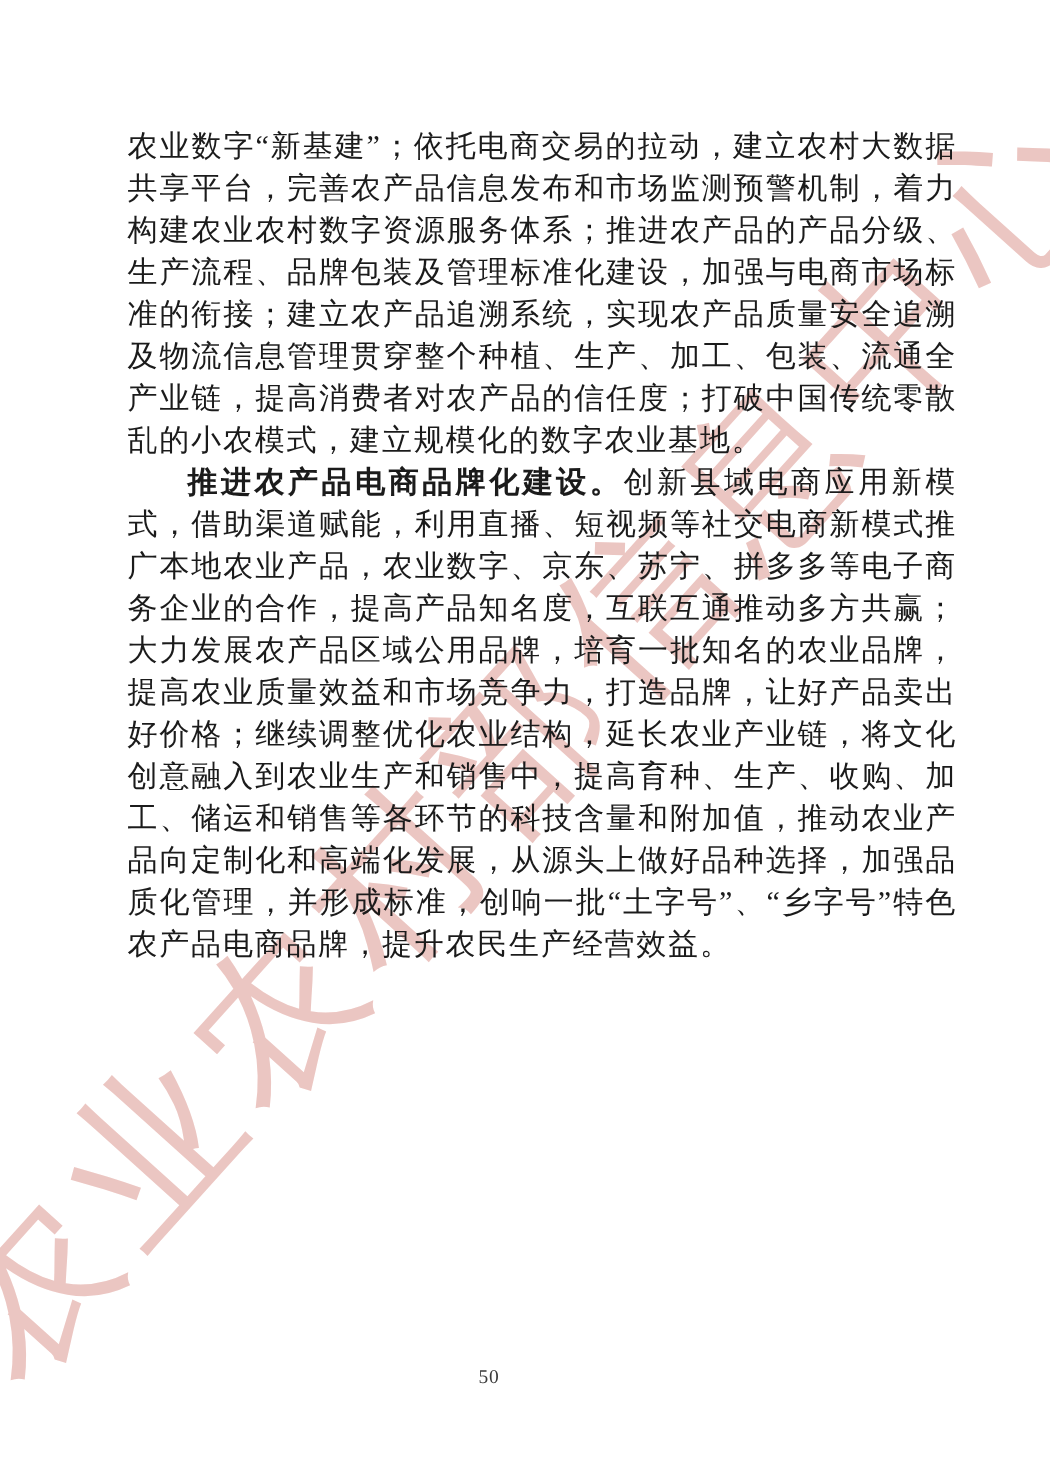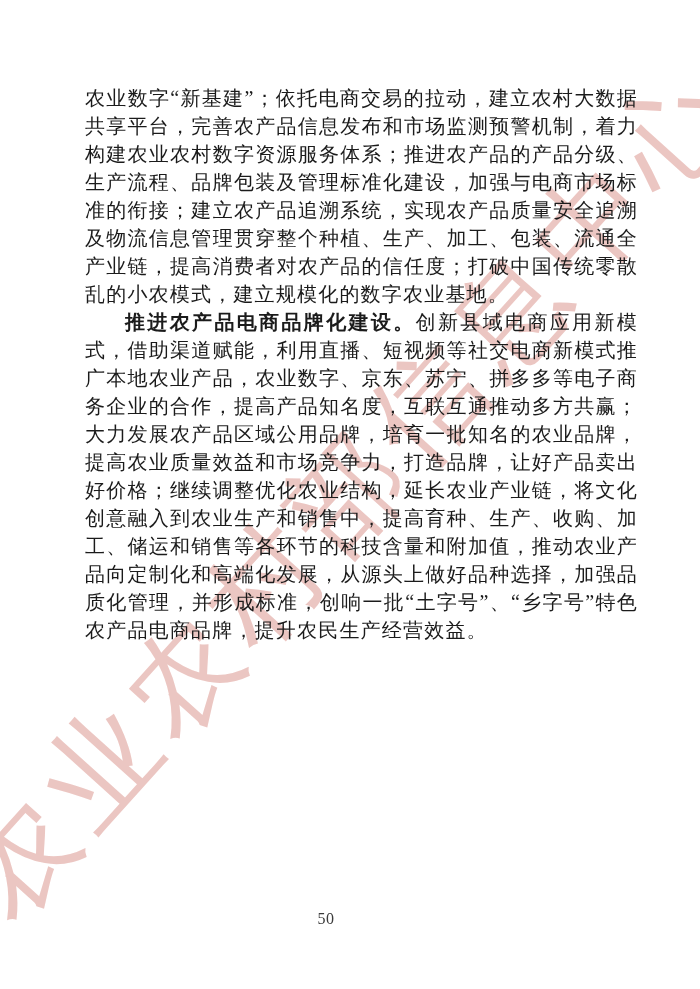--- a/index.html
+++ b/index.html
@@ -50,21 +50,21 @@
   }
   .para .lead {
     font-weight: bold;
   }
   .page-number {
     position: absolute;
     left: 0;
     width: 652px;
     top: 910px;
     text-align: center;
-    font-size: 16px;
+    font-size: 13px;
     color: #3a3a3a;
     z-index: 2;
     letter-spacing: 0.5px;
   }
 </style>
 </head>
 <body>
 
 <div class="page">
 

